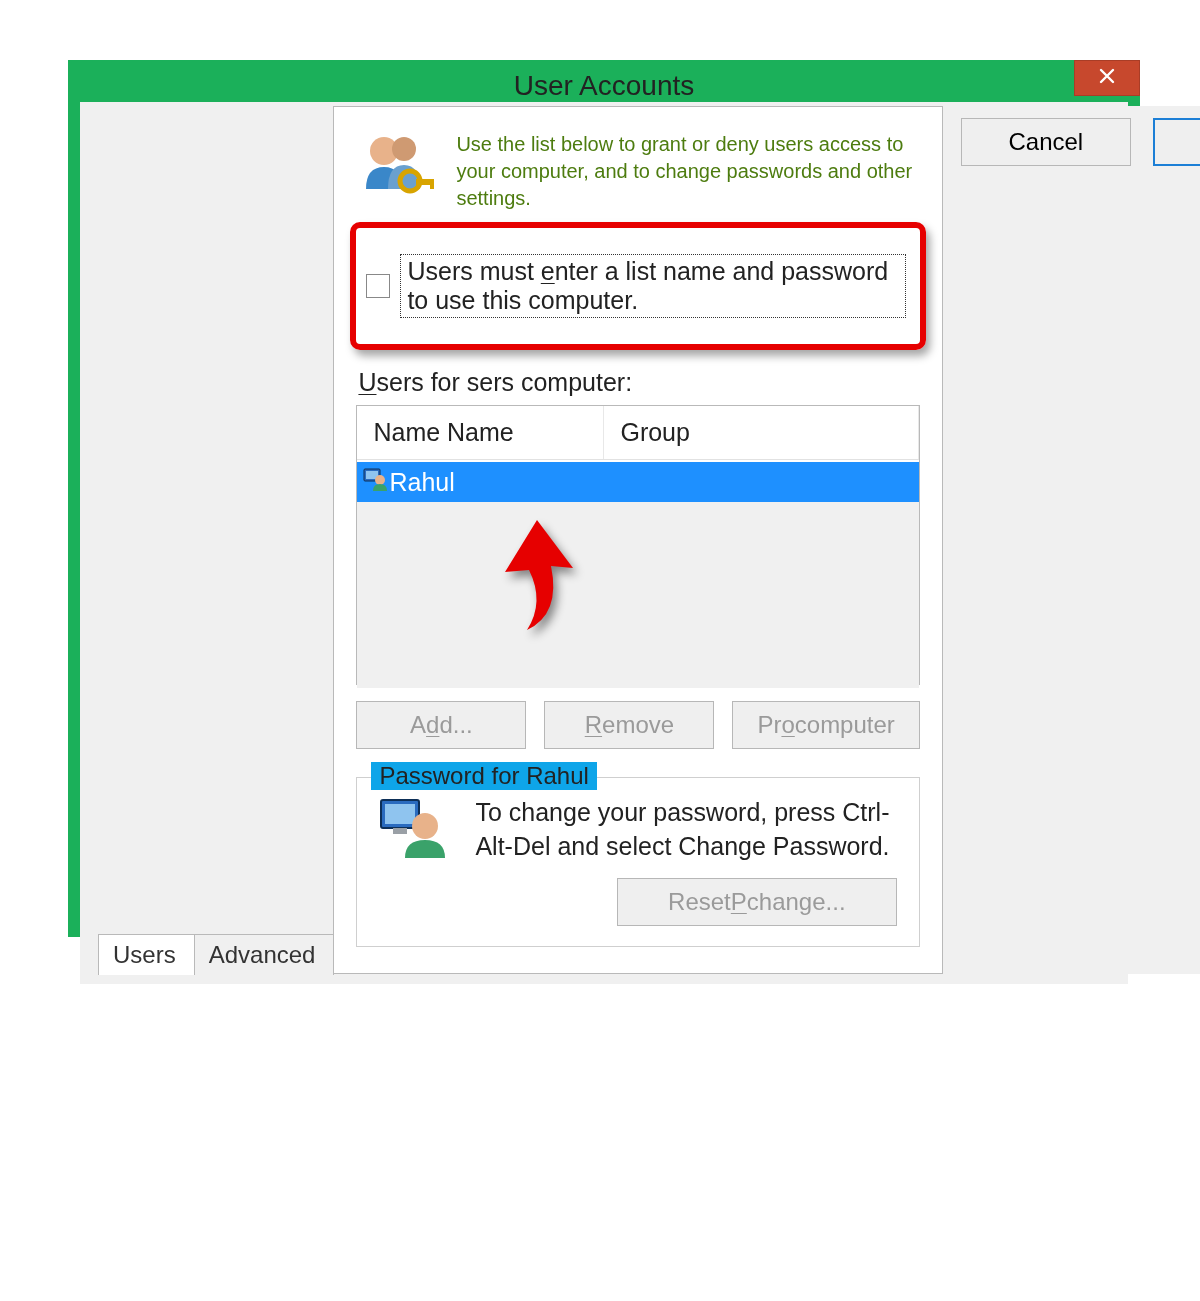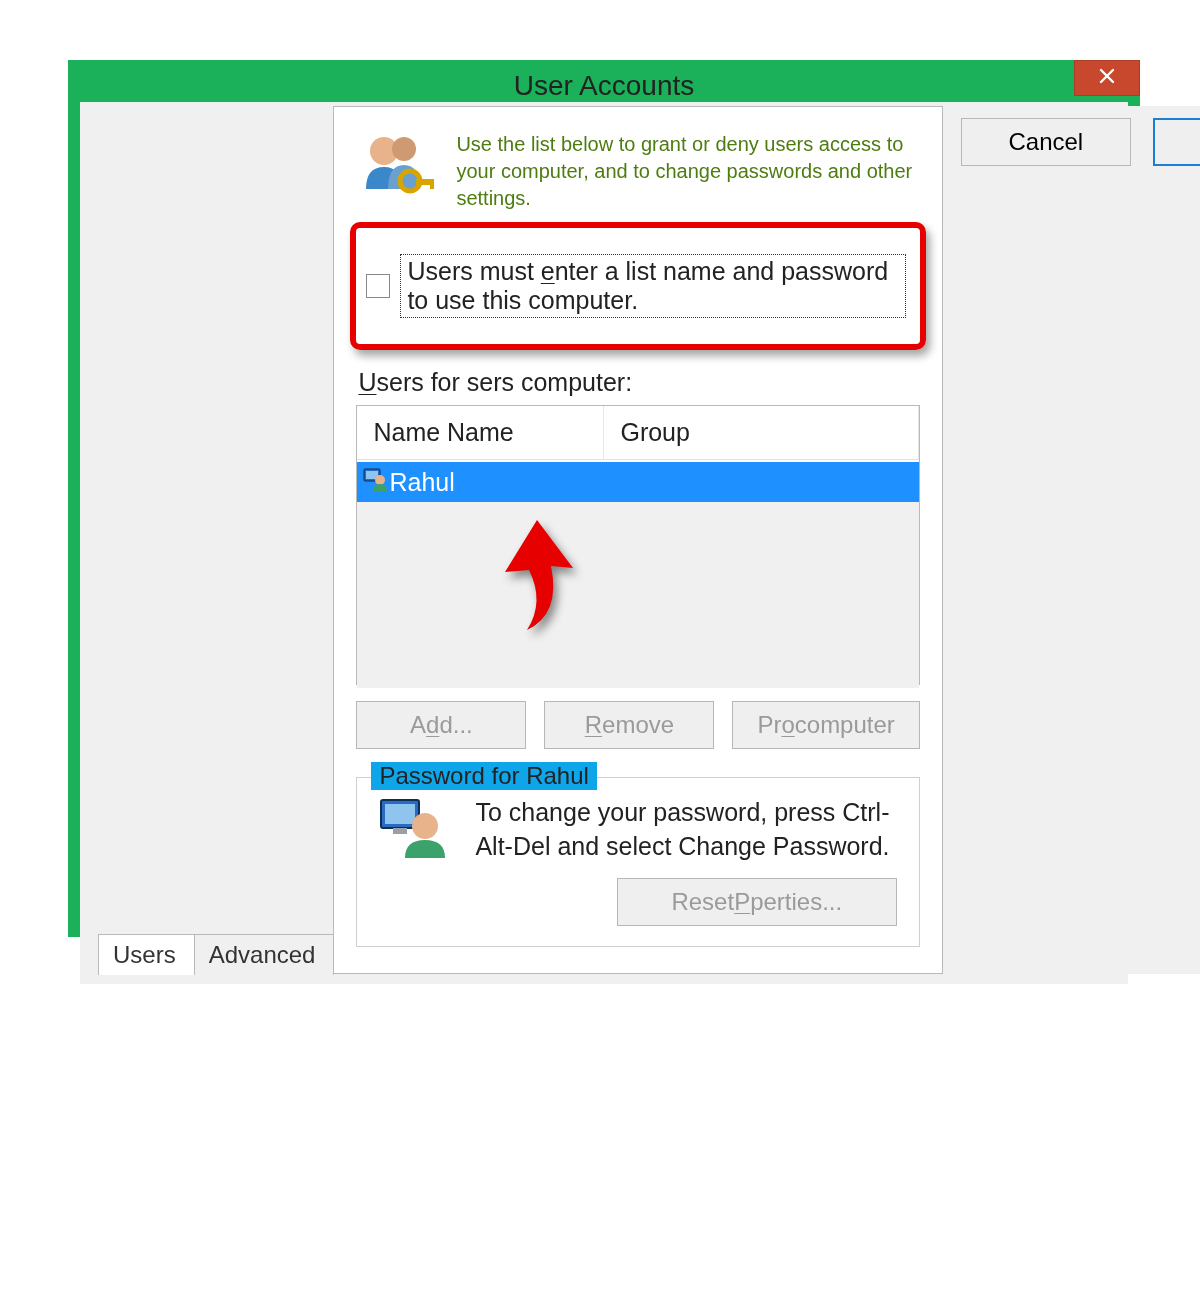--- a/index.html
+++ b/index.html
@@ -296,21 +296,21 @@
                 <circle cx="46" cy="30" r="13" fill="#e8b28a"></circle>
                 <path d="M26 62 Q26 44 46 44 Q66 44 66 62 Z" fill="#3aa26a"></path>
               </svg>
             </span>
             <div class="pw-text">To change your password, press Ctrl-Alt-Del and select Change Password.</div>
           </div>
           <div class="reset-row">
             <div class="btn disabled" style="min-width:280px">
               <span>Reset </span>
                 <span class="u">P</span>
-                <span>perties...</span>
+                <span>change...</span>
             </div>
           </div>
         </div>
 
       </div>
 
       <div class="footer-row">
         <div class="btn">Cancel</div>
         <div class="btn primary-outline">OK</div>
         <div class="btn">

